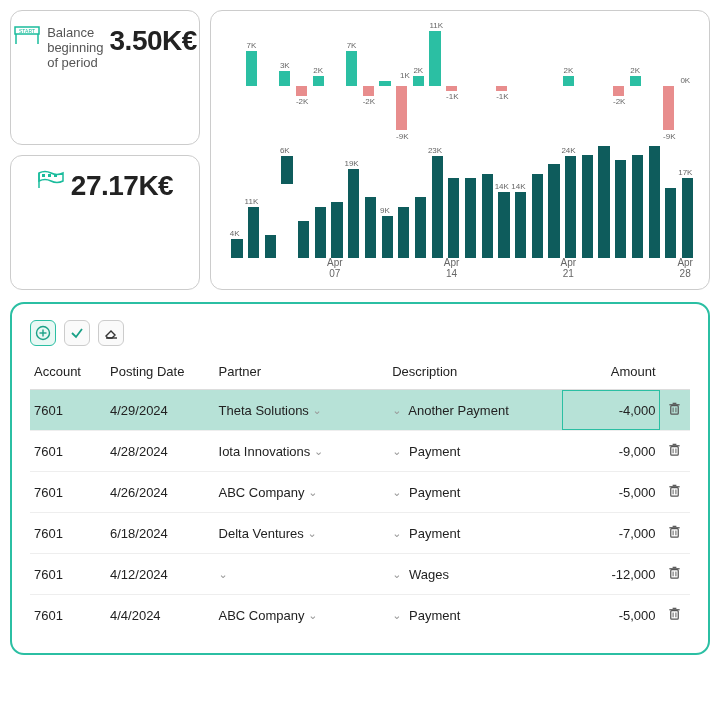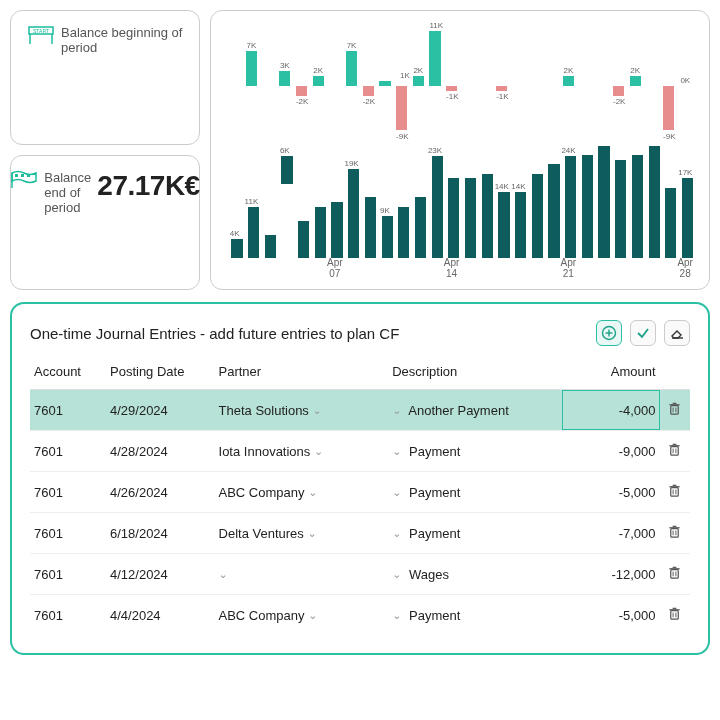--- a/index.html
+++ b/index.html
@@ -181,32 +181,32 @@
     <div class="card kpi-card">
       <div class="kpi-icon">
         <svg width="28" height="20" viewBox="0 0 28 20">
             <rect x="2" y="2" width="24" height="7" fill="none" stroke="#1abc9c" stroke-width="1.5"></rect>
             <text x="14" y="8" font-size="5" text-anchor="middle" fill="#1abc9c">START</text>
             <line x1="3" y1="9" x2="3" y2="19" stroke="#1abc9c" stroke-width="1.5"></line>
             <line x1="25" y1="9" x2="25" y2="19" stroke="#1abc9c" stroke-width="1.5"></line>
           </svg>
       </div>
       <div class="kpi-label">Balance beginning of period</div>
+      <div class="kpi-value">3.50K€</div>
     </div>
     <div class="card kpi-card">
       <div class="kpi-icon">
         <svg width="28" height="20" viewBox="0 0 28 20">
             <path d="M2 3 L2 18" stroke="#1abc9c" stroke-width="1.5"></path>
             <path d="M2 3 Q8 0 14 3 T26 3 L26 11 Q20 14 14 11 T2 11 Z" fill="none" stroke="#1abc9c" stroke-width="1.5"></path>
             <rect x="5" y="4" width="3" height="3" fill="#1abc9c"></rect>
             <rect x="11" y="4" width="3" height="3" fill="#1abc9c"></rect>
             <rect x="17" y="4" width="3" height="3" fill="#1abc9c"></rect>
           </svg>
       </div>
-      <div class="kpi-label">Balance end of period</div>
       <div class="kpi-value">27.17K€</div>
     </div>
   </div>
 
   <div class="card chart-card">
     <div class="chart-area">
       <div class="delta-row" id="delta-row">
           <div class="slot delta-slot">
             <div class="delta-wrap"></div>
           </div>
@@ -467,21 +467,20 @@
           <div class="tick"></div>
           <div class="tick"></div>
           <div class="tick">Apr 28</div>
         </div>
     </div>
   </div>
 </div>
 
 <div class="table-card">
   <div class="table-hdr">
-    <div class="table-title">One-time Journal Entries - add future entries to plan CF</div>
     <div class="actions">
       <div class="act-btn add">
         <svg width="16" height="16" viewBox="0 0 16 16">
             <circle cx="8" cy="8" r="6.5" fill="none" stroke="#1aa187" stroke-width="1.4"></circle>
             <line x1="8" y1="4.5" x2="8" y2="11.5" stroke="#1aa187" stroke-width="1.4"></line>
             <line x1="4.5" y1="8" x2="11.5" y2="8" stroke="#1aa187" stroke-width="1.4"></line>
           </svg>
       </div>
       <div class="act-btn confirm">
         <svg width="16" height="16" viewBox="0 0 16 16">

